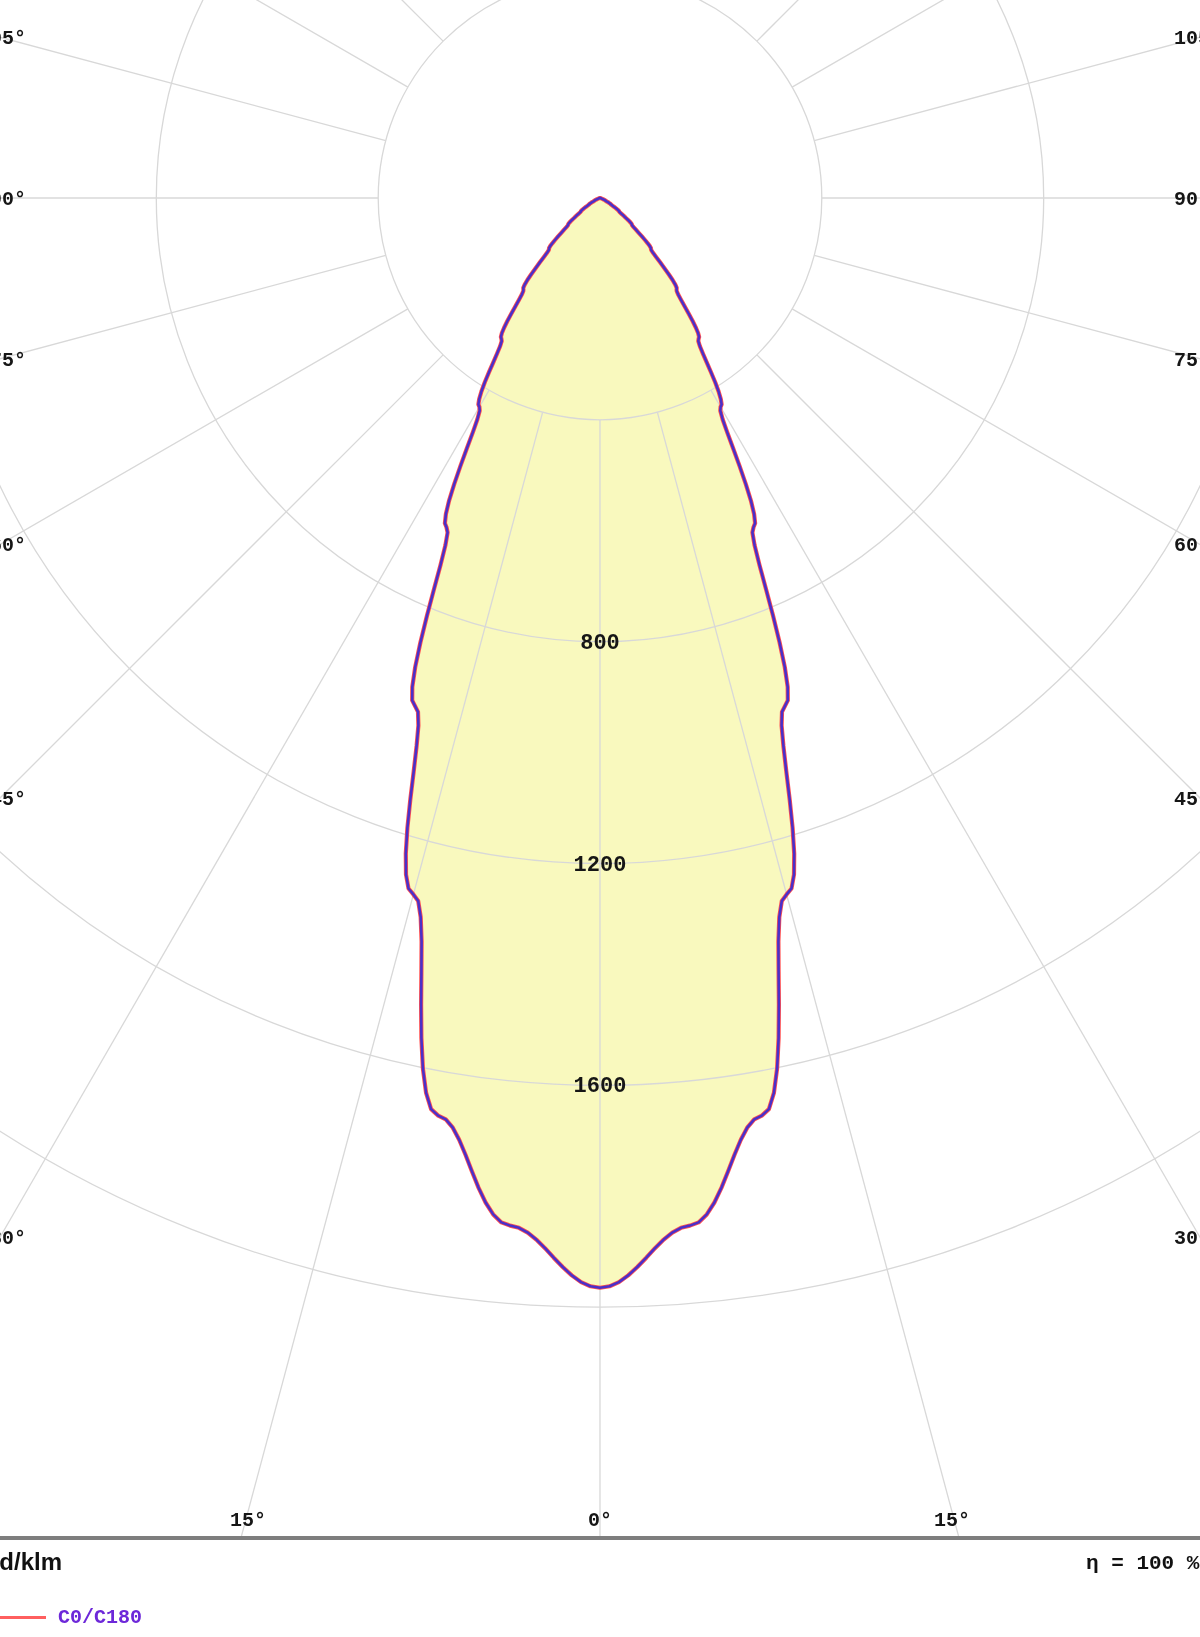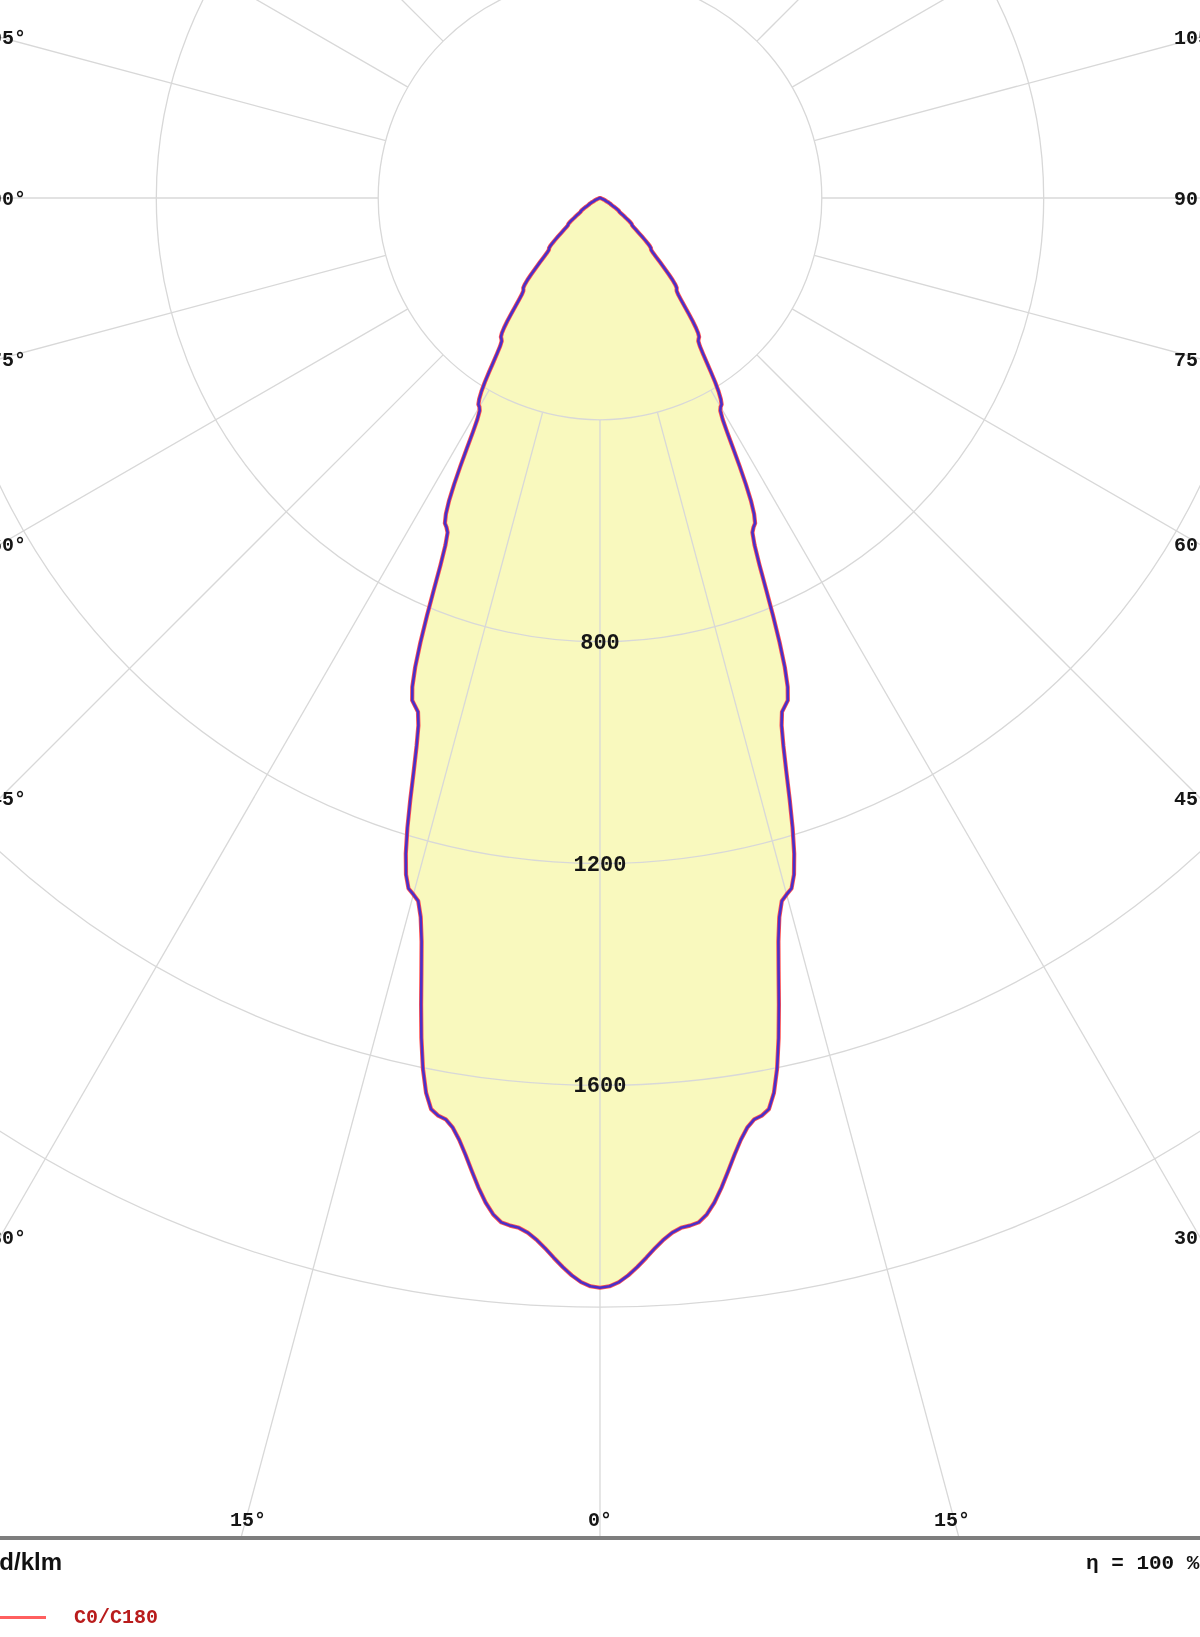--- a/index.html
+++ b/index.html
@@ -10,21 +10,21 @@
   #plot text{font-family:"Liberation Mono",monospace;font-weight:700;fill:#161616;}
   .bottom-strip{position:absolute;left:0;top:1536px;width:1200px;height:101px;
                 box-sizing:border-box;border-top:4px solid #7e7e7e;background:#ffffff;}
   .unit-label{position:absolute;left:-14px;top:8px;
               font-family:"Liberation Sans",sans-serif;font-weight:700;
               font-size:24px;color:#111111;white-space:pre;}
   .efficiency-label{position:absolute;left:1086px;top:12px;font-weight:700;
                     font-size:21px;color:#111111;white-space:pre;text-align:right;}
   .legend-row{position:absolute;left:0;top:66px;display:flex;align-items:center;}
   .legend-swatch{width:54px;height:0;border-top:3px solid #ff5f5f;margin-left:-8px;}
-  .legend-label{margin-left:28px;font-weight:700;font-size:20px;color:#b91c1c;}
+  .legend-label{margin-left:12px;font-weight:700;font-size:20px;color:#6d28d9;}
 </style>
 </head>
 <body>
 
 <div id="plot">
     <svg width="1200" height="1536" viewBox="0 0 1200 1536">
       <path d="M600.0 198.0L599.9 198.0L599.8 198.1L599.6 198.1L599.3 198.2L598.9 198.3L598.6 198.4L598.3 198.6L598.1 198.7L598.0 198.7L597.9 198.8L597.8 198.8L597.6 198.9L597.3 199.1L596.9 199.3L596.4 199.5L596.0 199.7L595.5 199.9L595.2 200.1L595.0 200.3L595.0 200.3L594.8 200.5L594.4 200.7L593.8 201.1L593.0 201.6L592.1 202.1L591.3 202.6L590.5 203.2L589.9 203.6L589.5 203.9L589.4 204.1L589.3 204.3L588.6 204.8L587.6 205.6L586.4 206.5L585.0 207.5L583.7 208.6L582.5 209.6L581.6 210.4L581.0 211.0L580.9 211.4L580.7 211.8L579.7 212.7L578.2 214.1L576.3 215.8L574.3 217.8L572.2 219.7L570.4 221.5L569.0 223.1L568.2 224.2L568.1 224.7L567.8 225.5L566.4 227.2L564.1 229.7L561.3 232.9L558.1 236.4L555.0 240.0L552.3 243.3L550.2 246.1L549.1 248.0L549.0 249.0L548.7 250.2L546.8 253.1L543.7 257.3L539.7 262.6L535.4 268.5L531.1 274.5L527.4 280.0L524.7 284.6L523.3 287.8L523.4 289.3L523.3 291.0L521.8 294.6L519.0 299.8L515.4 306.3L511.4 313.5L507.5 320.8L504.2 327.5L501.9 333.0L500.9 336.9L501.4 338.8L501.7 341.1L500.2 346.0L497.2 353.3L493.3 362.3L489.0 372.2L484.8 382.3L481.4 391.5L479.2 399.1L478.4 404.4L479.4 406.9L479.7 410.6L477.4 419.2L472.9 432.1L466.9 448.2L460.4 466.1L454.2 484.1L449.1 500.6L445.9 514.0L444.9 523.2L446.5 527.2L447.6 532.5L445.4 545.3L440.6 564.7L434.1 588.8L427.0 615.6L420.4 642.5L415.2 667.1L412.3 687.0L412.2 700.4L415.1 706.1L418.0 711.9L418.4 725.5L416.6 746.0L413.7 771.5L410.3 799.7L407.4 827.9L405.8 853.7L406.0 874.5L408.5 888.5L413.4 894.4L418.2 901.0L420.7 917.1L421.6 941.3L421.4 971.4L421.1 1004.8L421.4 1038.1L422.9 1068.5L426.1 1092.9L431.1 1109.1L438.2 1115.6L445.8 1119.4L452.8 1127.7L459.2 1139.8L465.5 1154.8L471.9 1171.2L478.5 1187.6L485.6 1202.5L493.2 1214.4L501.4 1222.4L510.1 1225.6L519.0 1227.8L527.7 1232.6L536.3 1239.6L545.0 1248.2L553.7 1257.7L562.7 1267.0L571.8 1275.4L581.1 1282.1L590.5 1286.3L600.0 1287.8L609.5 1286.3L618.9 1282.1L628.2 1275.4L637.3 1267.0L646.3 1257.7L655.0 1248.2L663.7 1239.6L672.3 1232.6L681.0 1227.8L689.9 1225.6L698.6 1222.4L706.8 1214.4L714.4 1202.5L721.5 1187.6L728.1 1171.2L734.5 1154.8L740.8 1139.8L747.2 1127.7L754.2 1119.4L761.8 1115.6L768.9 1109.1L773.9 1092.9L777.1 1068.5L778.6 1038.1L778.9 1004.8L778.6 971.4L778.4 941.3L779.3 917.1L781.8 901.0L786.6 894.4L791.5 888.5L794.0 874.5L794.2 853.7L792.6 827.9L789.7 799.7L786.3 771.5L783.4 746.0L781.6 725.5L782.0 711.9L784.9 706.1L787.8 700.4L787.7 687.0L784.8 667.1L779.6 642.5L773.0 615.6L765.9 588.8L759.4 564.7L754.6 545.3L752.4 532.5L753.5 527.2L755.1 523.2L754.1 514.0L750.9 500.6L745.8 484.1L739.6 466.1L733.1 448.2L727.1 432.1L722.6 419.2L720.3 410.6L720.6 406.9L721.6 404.4L720.8 399.1L718.6 391.5L715.2 382.3L711.0 372.2L706.7 362.3L702.8 353.3L699.8 346.0L698.3 341.1L698.6 338.8L699.1 336.9L698.1 333.0L695.8 327.5L692.5 320.8L688.6 313.5L684.6 306.3L681.0 299.8L678.2 294.6L676.7 291.0L676.6 289.3L676.7 287.8L675.3 284.6L672.6 280.0L668.9 274.5L664.6 268.5L660.3 262.6L656.3 257.3L653.2 253.1L651.3 250.2L651.0 249.0L650.9 248.0L649.8 246.1L647.7 243.3L645.0 240.0L641.9 236.4L638.7 232.9L635.9 229.7L633.6 227.2L632.2 225.5L631.9 224.7L631.8 224.2L631.0 223.1L629.6 221.5L627.8 219.7L625.7 217.8L623.7 215.8L621.8 214.1L620.3 212.7L619.3 211.8L619.1 211.4L619.0 211.0L618.4 210.4L617.5 209.6L616.3 208.6L615.0 207.5L613.6 206.5L612.4 205.6L611.4 204.8L610.7 204.3L610.6 204.1L610.5 203.9L610.1 203.6L609.5 203.2L608.7 202.6L607.9 202.1L607.0 201.6L606.2 201.1L605.6 200.7L605.2 200.5L605.0 200.3L605.0 200.3L604.8 200.1L604.5 199.9L604.0 199.7L603.6 199.5L603.1 199.3L602.7 199.1L602.4 198.9L602.2 198.8L602.1 198.8L602.0 198.7L601.9 198.7L601.7 198.6L601.4 198.4L601.1 198.3L600.7 198.2L600.4 198.1L600.2 198.1L600.1 198.0L600.0 198.0Z" fill="#f9f9be" stroke="none"></path>
       <g stroke="#d8d8d8" stroke-width="1.3" fill="none">
         <circle cx="600" cy="198" r="221.8"></circle>
         <circle cx="600" cy="198" r="443.7"></circle>

